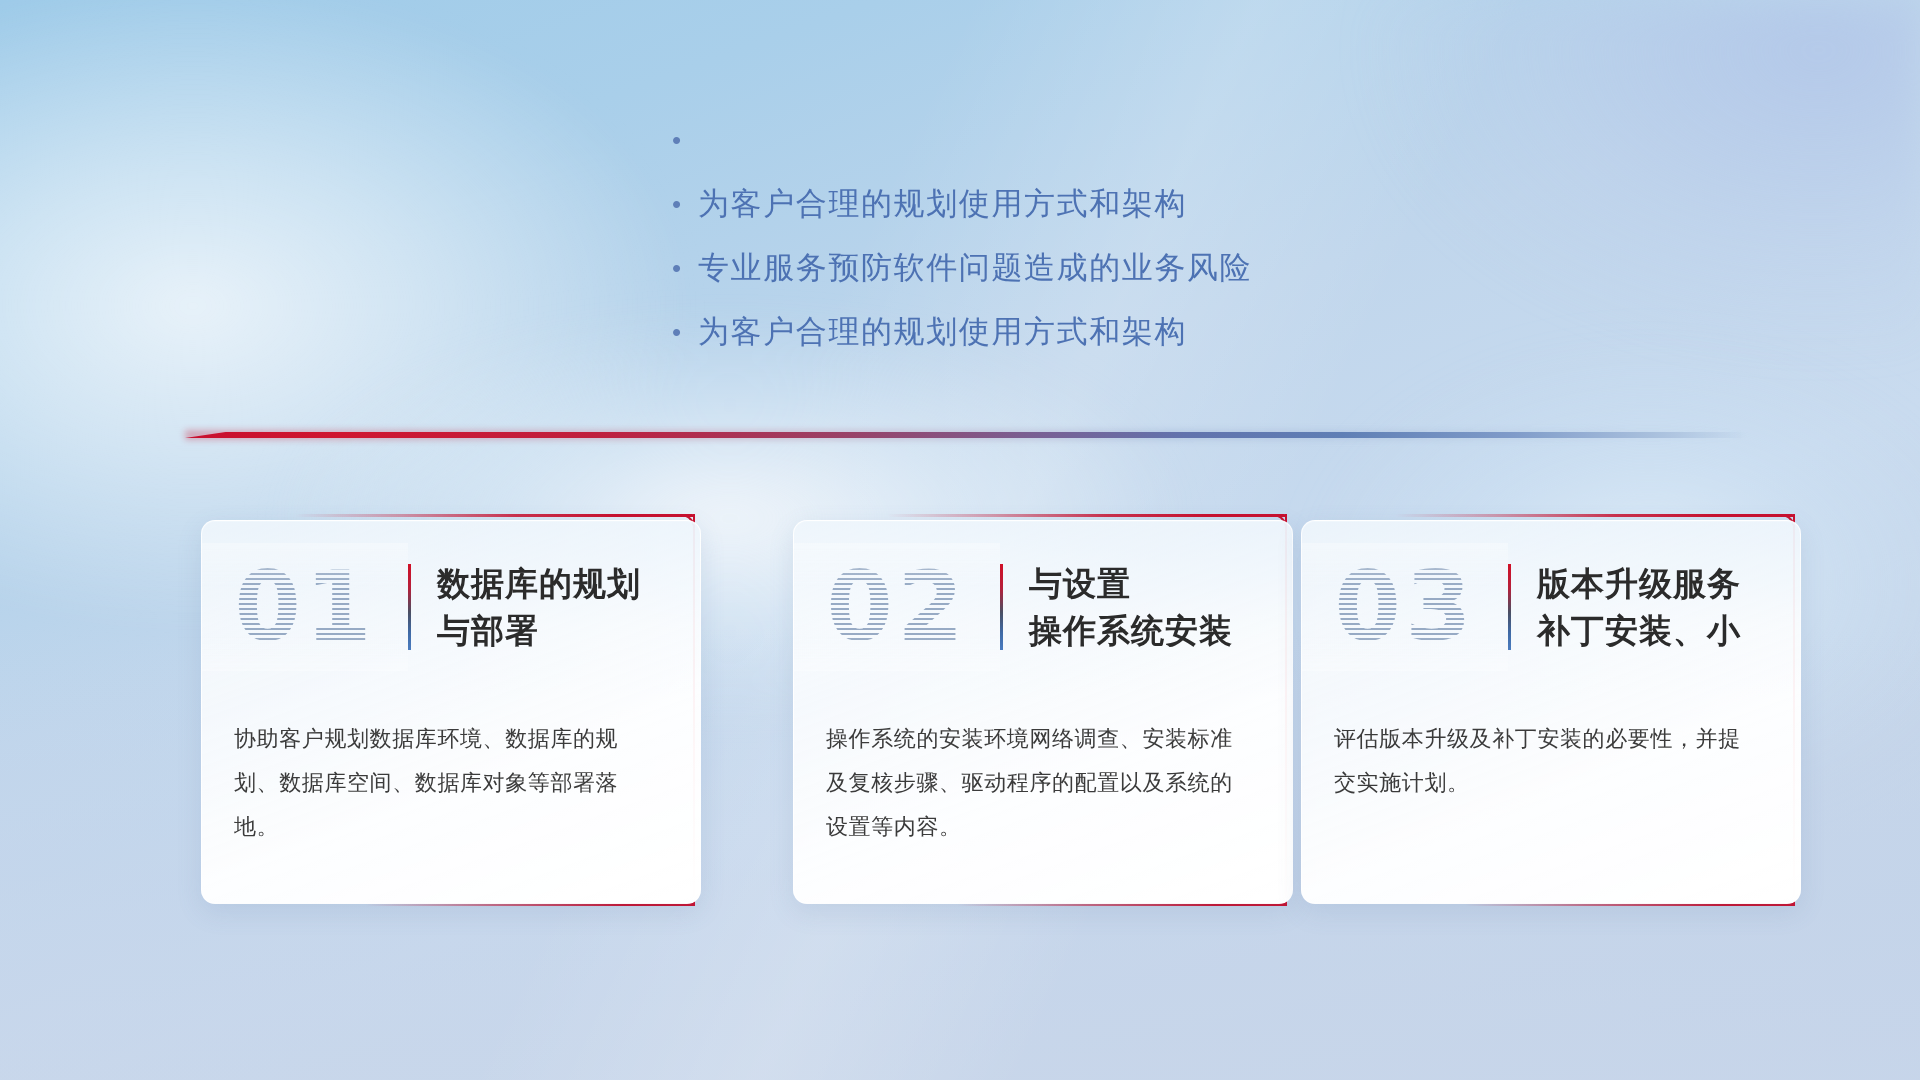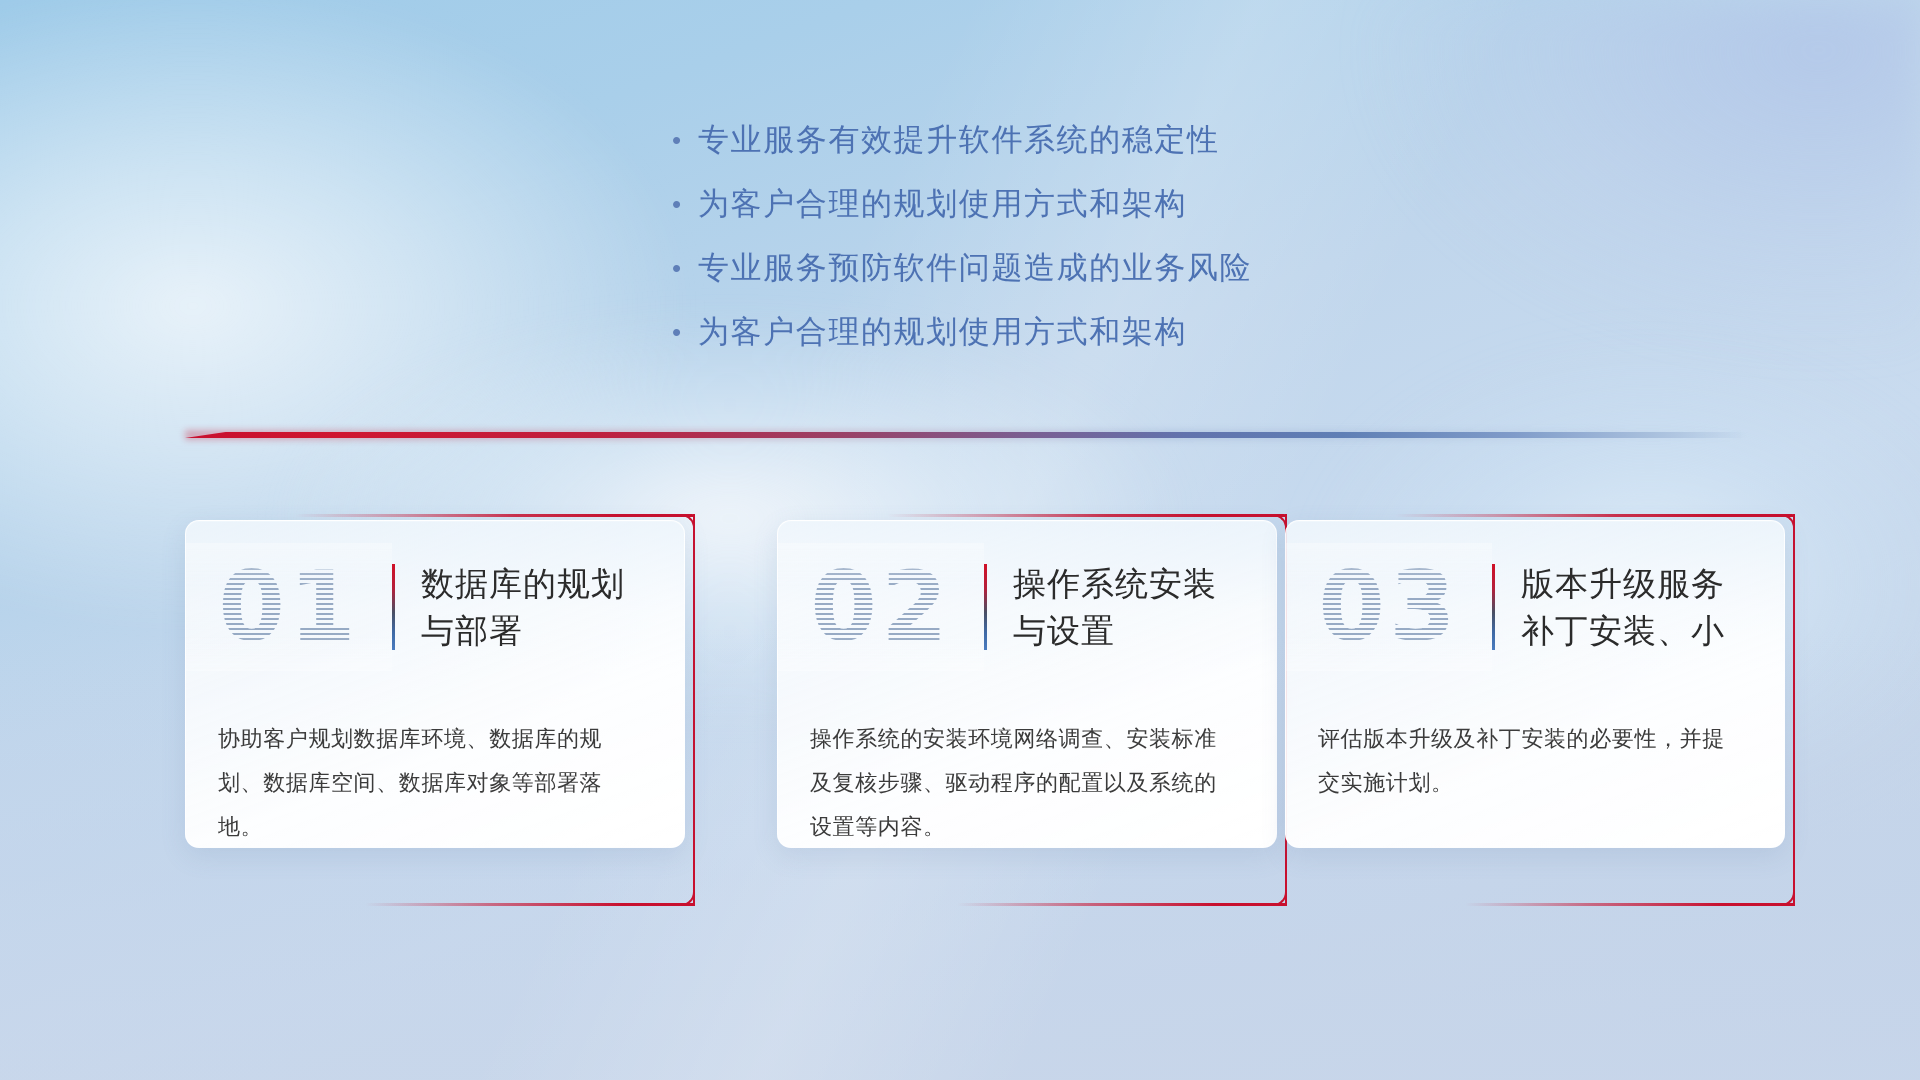--- a/index.html
+++ b/index.html
@@ -114,21 +114,21 @@
     border-top:2.5px solid #c8102e; border-right:2.5px solid #c8102e;
     border-top-right-radius:14px;
   }
   .accent-corner-br{
     position:absolute; left:494px; top:369.5px; width:16px; height:16px;
     border-bottom:2.5px solid #c8102e; border-right:2.5px solid #c8102e;
     border-bottom-right-radius:14px;
   }
 
   .card-body{
-    position:absolute; left:0; top:0; width:500px; height:328px;
+    position:absolute; left:16px; top:0; width:500px; height:384px;
     border-radius:14px;
     background:linear-gradient(160deg, rgba(255,255,255,.80) 0%, rgba(250,252,254,.90) 34%, rgba(255,255,255,.96) 66%, #ffffff 100%);
     box-shadow:0 8px 26px rgba(90,120,160,.14), 0 1px 0 rgba(255,255,255,.9) inset;
     border:1px solid rgba(255,255,255,.72);
     overflow:hidden;
   }
   .card-gloss{
     position:absolute; left:0; top:0; width:100%; height:46%;
     background:linear-gradient(180deg, rgba(228,240,250,.55) 0%, rgba(244,249,253,.25) 60%, rgba(255,255,255,0) 100%);
     pointer-events:none;
@@ -162,21 +162,21 @@
     pointer-events:none;
   }
 
   .title-bar{
     width:3px; flex:0 0 3px; height:86px;
     background:linear-gradient(180deg, #d01027 0%, #b61f3a 28%, #4a4f63 56%, #3f6aa6 80%, #4a7cc0 100%);
     margin-right:26px;
   }
   .card-title{
     font-size:33px; line-height:47px;
-    color:#2b2b2b; font-weight:400;
+    color:#2b2b2b; font-weight:700;
     letter-spacing:1px;
     width:250px;
   }
 
   .card-desc{
     position:absolute; left:32px; top:196px; width:412px;
     font-size:22px; line-height:44px;
     color:#3b3b3b; letter-spacing:.6px;
     font-weight:400;
   }
@@ -189,21 +189,20 @@
 <div id="bg-glow-center"></div>
 <div id="bg-glow-right"></div>
 <div id="bg-tint-tr"></div>
 <div id="bg-tint-bottom"></div>
 <div id="bg-sheen"></div>
 
 <div id="bullets">
 
   <div class="bullet-row">
     <span class="bullet-dot">•</span>
-    <span class="bullet-text">专业服务有效提升软件系统的稳定性</span>
   </div>
 
   <div class="bullet-row">
     <span class="bullet-dot">•</span>
     <span class="bullet-text">为客户合理的规划使用方式和架构</span>
   </div>
 
   <div class="bullet-row">
     <span class="bullet-dot">•</span>
     <span class="bullet-text">专业服务预防软件问题造成的业务风险</span>
@@ -251,22 +250,22 @@
   <div class="accent-corner-tr"></div>
   <div class="accent-corner-br"></div>
 
   <div class="card-body">
     <div class="card-gloss"></div>
 
     <div class="card-head">
       <div class="ghost-num">02</div>
       <div class="title-bar"></div>
       <div class="card-title">
+        <div>与设置</div>
         <div>操作系统安装</div>
-        <div>与设置</div>
       </div>
     </div>
 
     <div class="card-desc">操作系统的安装环境网络调查、安装标准及复核步骤、驱动程序的配置以及系统的设置等内容。</div>
   </div>
 </div>
 
 <div class="card" id="card-3">
   <div class="accent-top"></div>
   <div class="accent-right"></div>

